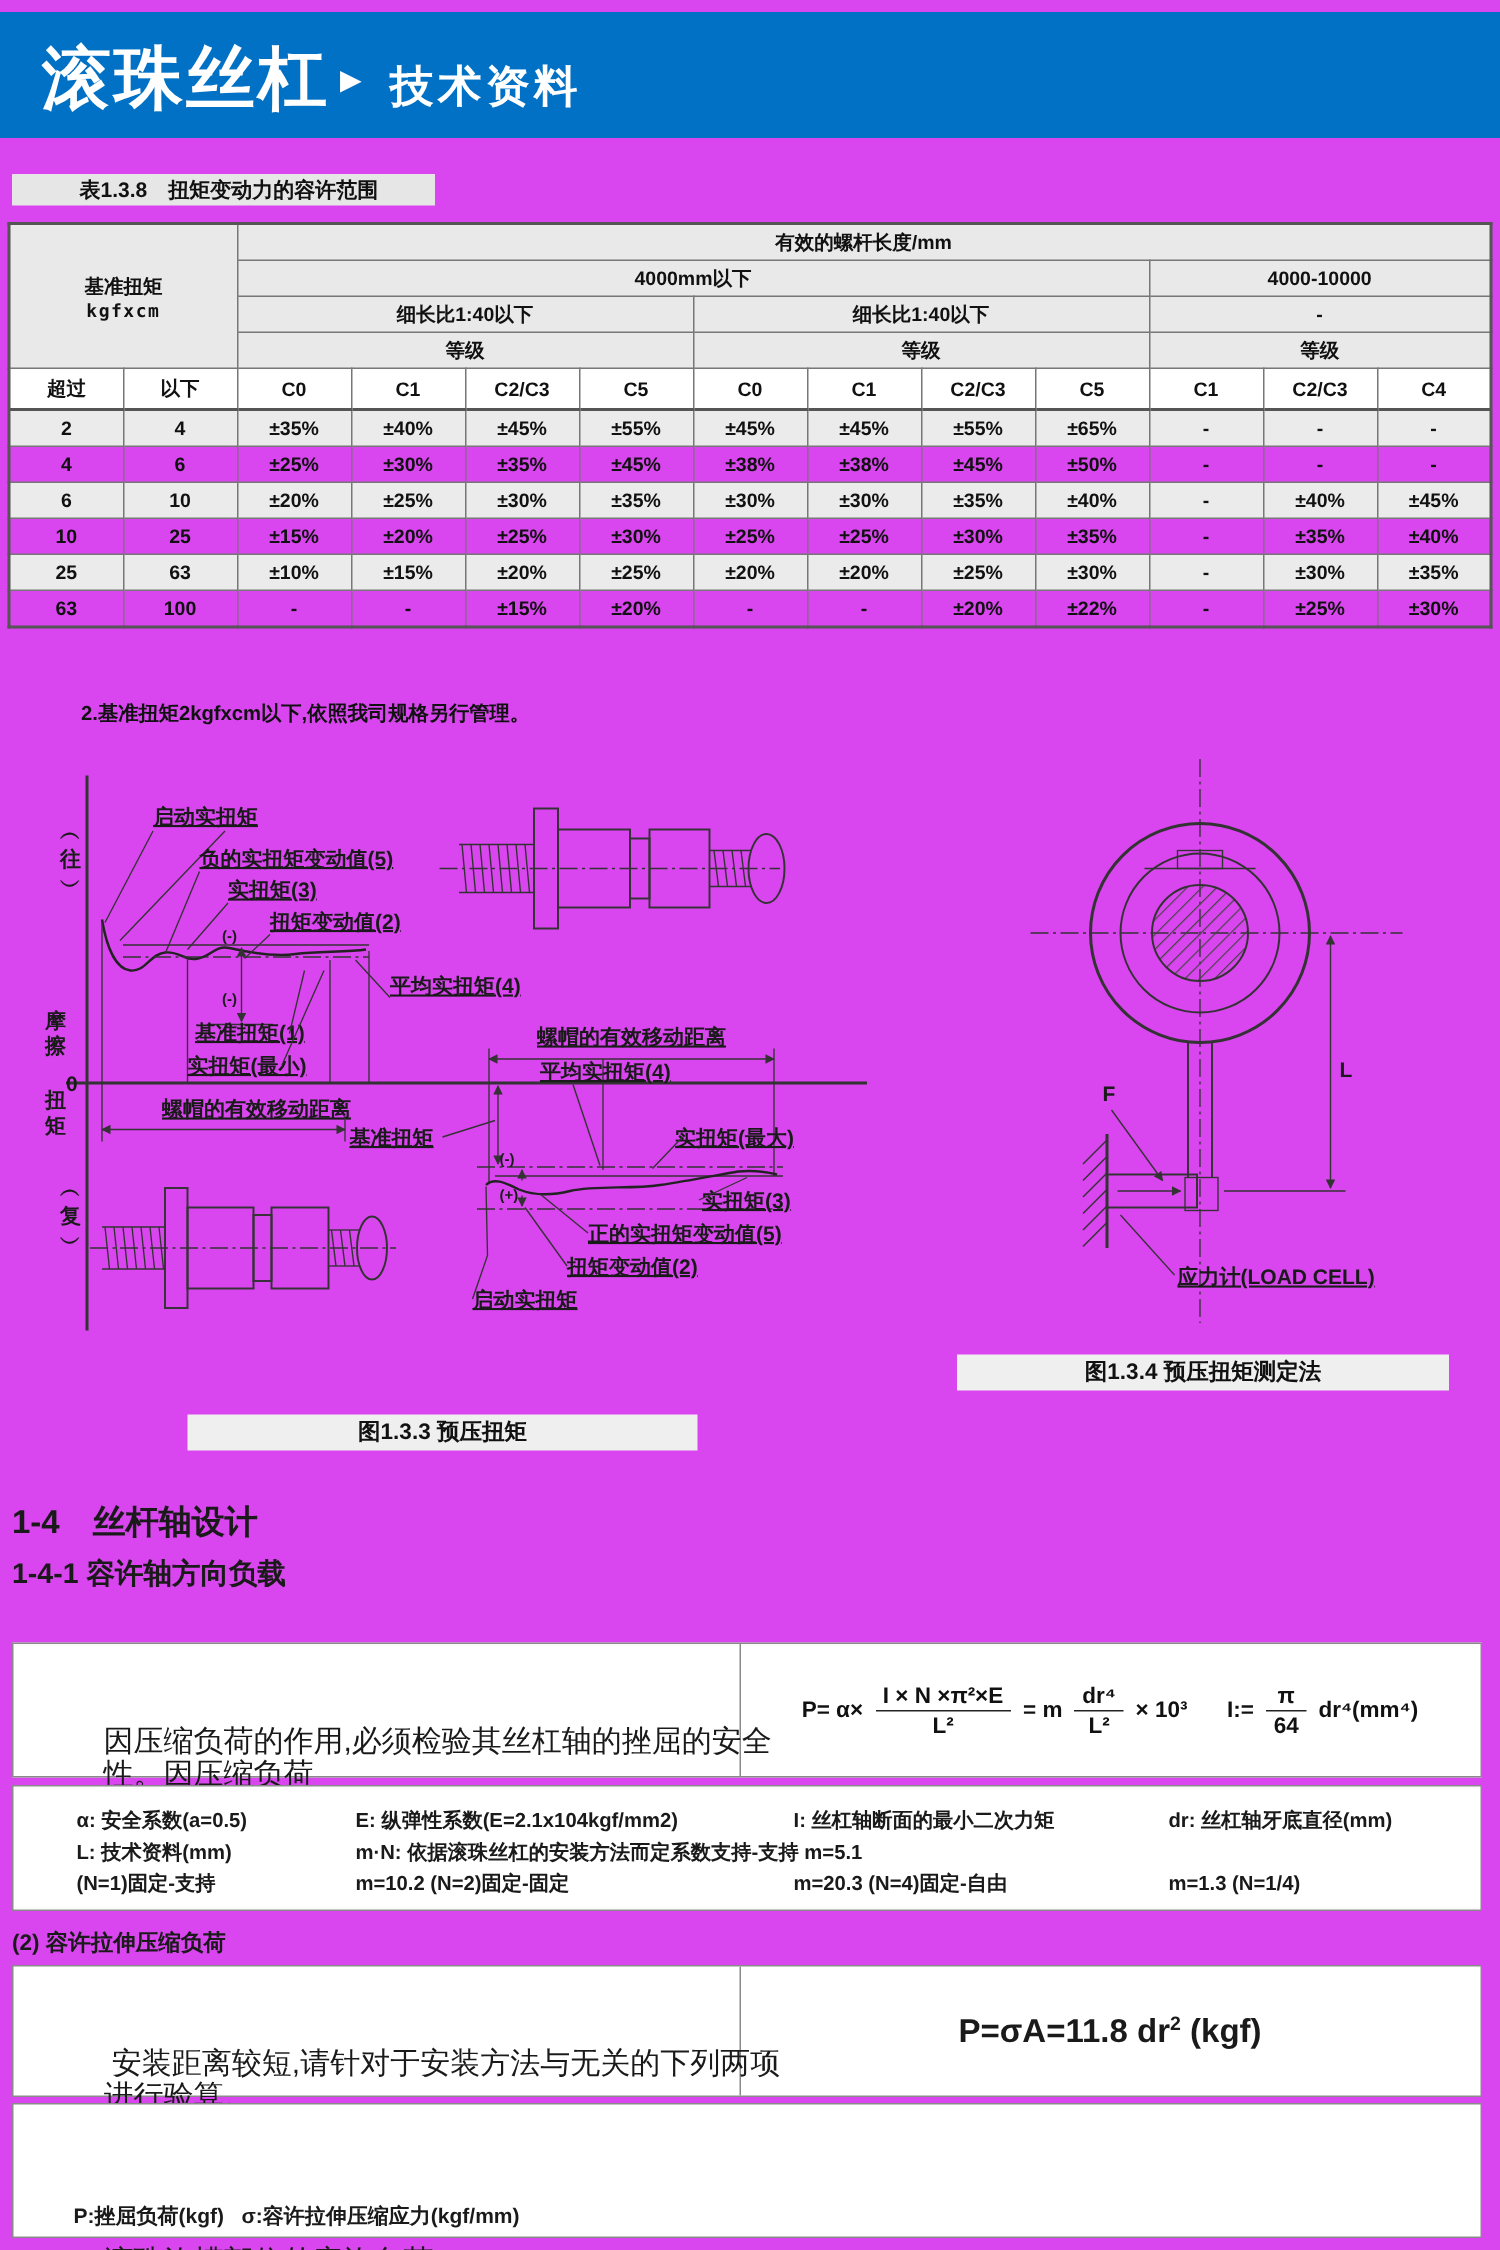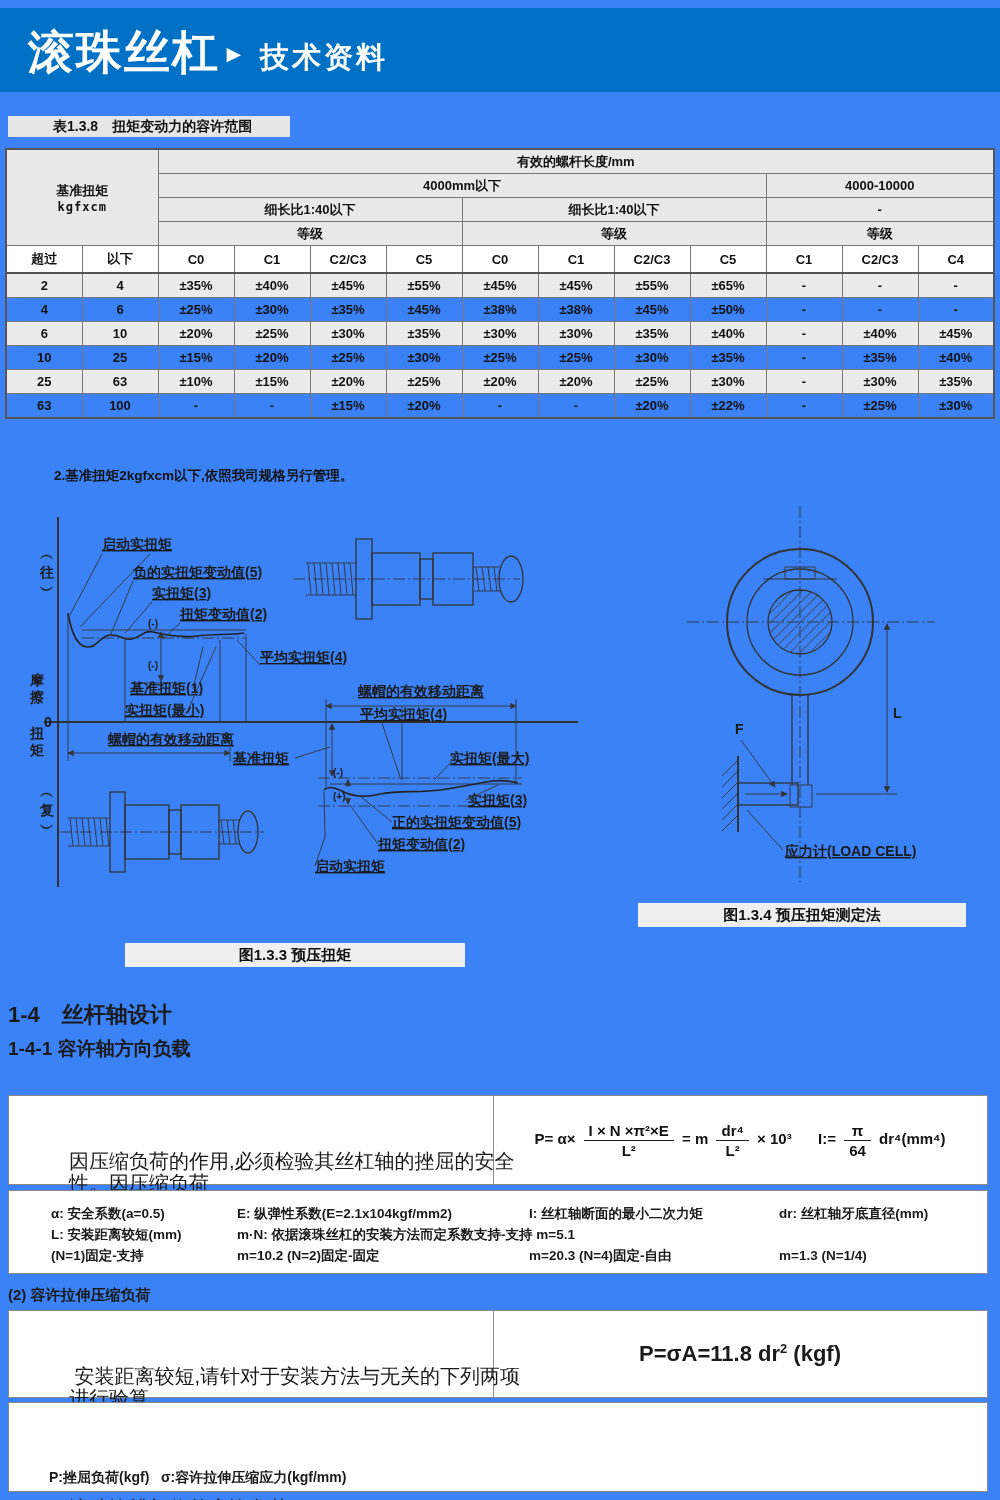--- a/index.html
+++ b/index.html
@@ -1,17 +1,17 @@
 <!DOCTYPE html>
 <html><head>
 <meta charset="utf-8">
 <style>
   html,body{margin:0;padding:0;background:#fff;}
   body{font-family:"Liberation Sans",sans-serif;color:#1a1a1a;}
-  .page{position:relative;width:1000px;height:1500px;background:#3b82f6;overflow:hidden;}
+  .page{position:relative;width:1000px;height:1500px;background:#d946ef;overflow:hidden;}
 
   
   .banner{position:absolute;left:0;top:8px;width:1000px;height:84px;background:#0071c5;}
   .banner .title{position:absolute;left:28px;top:14px;font-size:46px;font-weight:bold;color:#fff;letter-spacing:2px;}
   .banner .arrow{position:absolute;left:222px;top:32px;font-size:24px;color:#fff;}
   .banner .subtitle{position:absolute;left:260px;top:30px;font-size:29px;font-weight:bold;color:#fff;letter-spacing:3px;}
 
   
   .tbl-caption{position:absolute;left:8px;top:116px;width:282px;height:21px;background:#e6e6e6;
     font-size:14px;font-weight:bold;line-height:21px;text-indent:45px;color:#111;}
@@ -472,21 +472,21 @@
       </div>
     </div>
   </div>
 
   <div class="box box2">
     <div class="defs1">
       <span style="left:42px;top:0">α:  安全系数(a=0.5)</span>
       <span style="left:228px;top:0">E:  纵弹性系数(E=2.1x104kgf/mm2)</span>
       <span style="left:520px;top:0">I:  丝杠轴断面的最小二次力矩</span>
       <span style="left:770px;top:0">dr:  丝杠轴牙底直径(mm)</span>
-      <span style="left:42px;top:21px">L:  安装距离较短(mm)</span>
+      <span style="left:42px;top:21px">L:  技术资料(mm)</span>
       <span style="left:228px;top:21px">m·N:  依据滚珠丝杠的安装方法而定系数支持-支持 m=5.1</span>
       <span style="left:42px;top:42px">(N=1)固定-支持</span>
       <span style="left:228px;top:42px">m=10.2 (N=2)固定-固定</span>
       <span style="left:520px;top:42px">m=20.3 (N=4)固定-自由</span>
       <span style="left:770px;top:42px">m=1.3 (N=1/4)</span>
     </div>
   </div>
 
   <div class="h3b">(2) 容许拉伸压缩负荷</div>
 

